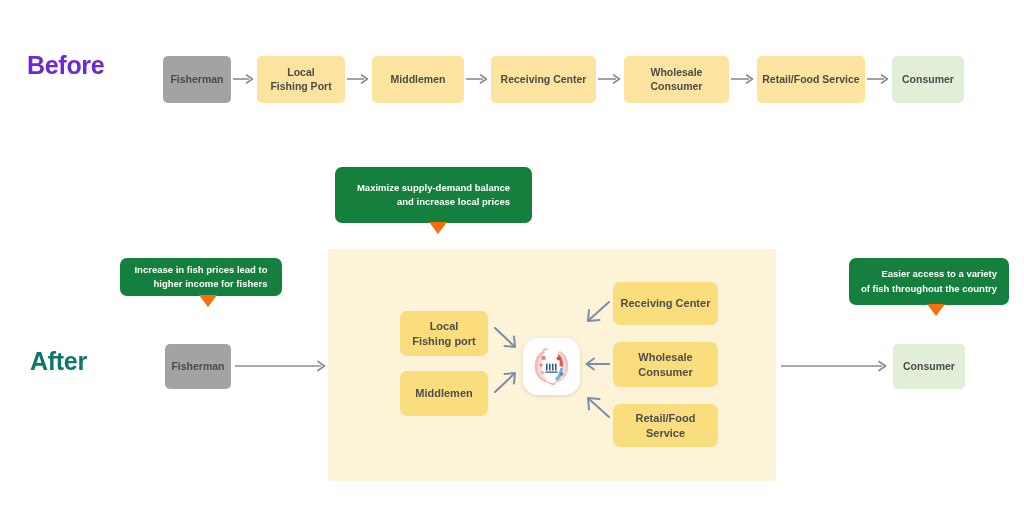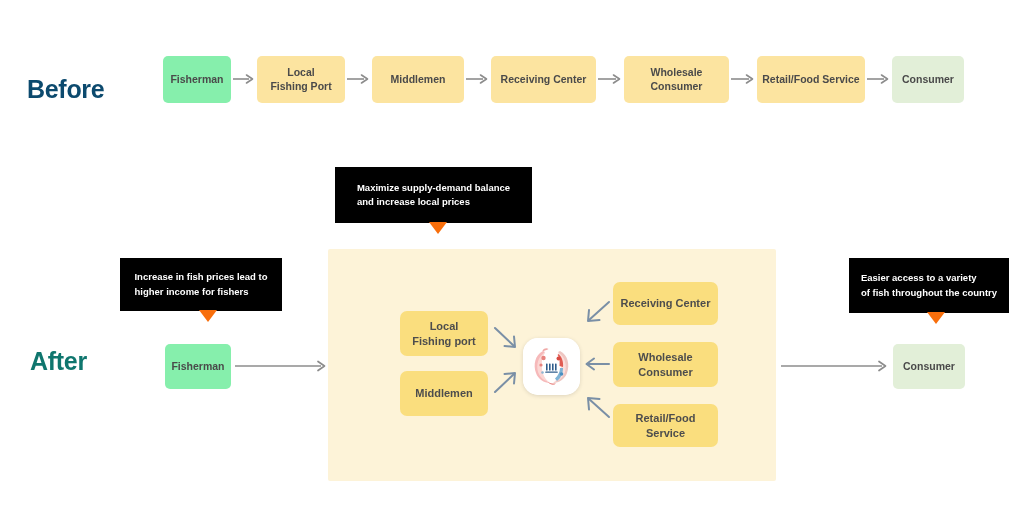--- a/index.html
+++ b/index.html
@@ -24,22 +24,22 @@
 
   
   .section-label {
     position: absolute;
     font-weight: bold;
     font-size: 25px;
     letter-spacing: -0.3px;
     white-space: nowrap;
   }
   #label-before {
-    left: 27px; top: 75px;
-    color: #0c4a6e;
+    left: 27px; top: 51px;
+    color: #6d28d9;
   }
   #label-after {
     left: 30px; top: 347px;
     color: #0f766e;
   }
 
   
   .node {
     position: absolute;
     box-sizing: border-box;
@@ -47,21 +47,21 @@
     align-items: center;
     justify-content: center;
     text-align: center;
     border-radius: 5px;
     color: #4a4a4a;
     font-size: 10.5px;
     font-weight: bold;
     line-height: 1.32;
     padding: 2px 4px;
   }
-  .node.pink   { background: #86efac; }
+  .node.pink   { background: #a3a3a3; }
   .node.yellow { background: #fce4a0; }
   .node.green  { background: #e2efd8; }
   .node.deep-yellow {
     background: #fade7e;
     border-radius: 7px;
     font-size: 11px;
     color: #4d4d4d;
   }
 
   
@@ -114,49 +114,49 @@
   
   .inner-arrow {
     position: absolute;
     pointer-events: none;
   }
   .inner-arrow svg { display: block; overflow: visible; }
 
   
   .callout {
     position: absolute;
-    background: #000000;
-    border-radius: 0;
+    background: #15803d;
+    border-radius: 7px;
     color: #ffffff;
     font-size: 9.5px;
     font-weight: bold;
     line-height: 1.5;
-    text-align: left;
+    text-align: right;
     display: flex;
     align-items: center;
     justify-content: center;
     box-sizing: border-box;
     padding: 6px 10px;
   }
   .callout::after {
     content: "";
     position: absolute;
     bottom: -11px;
     width: 0; height: 0;
     border-left: 9px solid transparent;
     border-right: 9px solid transparent;
     border-top: 12px solid #f86e0b;
   }
   #callout-supply  { left: 335px; top: 167px; width: 197px; height: 56px; }
   #callout-supply::after  { left: 94px; }
   #callout-digital { left: 565px; top: 170px; width: 197px; height: 53px; }
   #callout-digital::after { left: 91px; }
-  #callout-income  { left: 120px; top: 258px; width: 162px; height: 53px; }
+  #callout-income  { left: 120px; top: 258px; width: 162px; height: 38px; }
   #callout-income::after  { left: 79px; }
-  #callout-access  { left: 849px; top: 258px; width: 160px; height: 55px; }
+  #callout-access  { left: 849px; top: 258px; width: 160px; height: 47px; }
   #callout-access::after  { left: 78px; }
 </style>
 </head>
 <body>
 
 <div class="stage">
 
   <div class="section-label" id="label-before">Before</div>
 
   <div class="node pink" id="before-fisherman">Fisherman</div>

